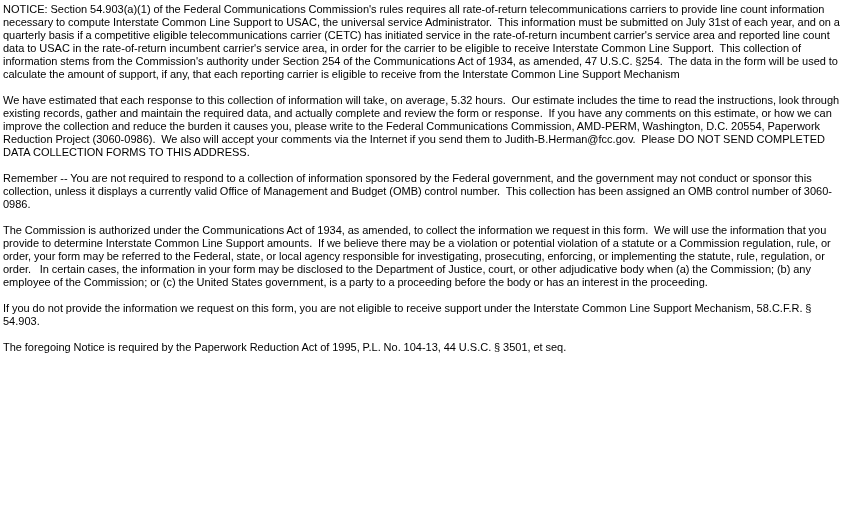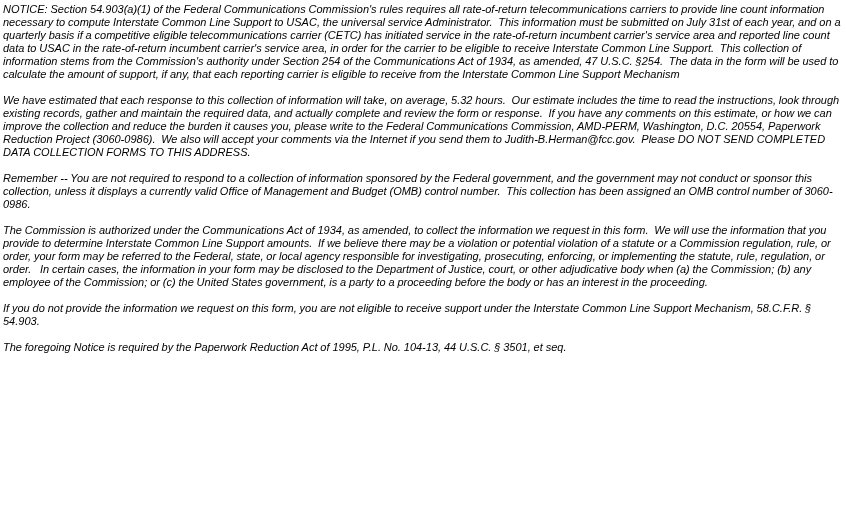--- a/index.html
+++ b/index.html
@@ -11,21 +11,20 @@
     height: 507px;
     background: #ffffff;
     color: #000000;
     font-family: "Liberation Sans", "DejaVu Sans", sans-serif;
     font-size: 11px;
     line-height: 13px;
     overflow: hidden;
   }
   .doc {
     padding: 3px 5px 0 3px;
-    font-style: italic;
   }
   .para {
     margin: 0 0 13px 0;
     white-space: pre-wrap;
     word-spacing: -0.2px;
   }
   .para:last-child {
     margin-bottom: 17px;
   }
 </style>

